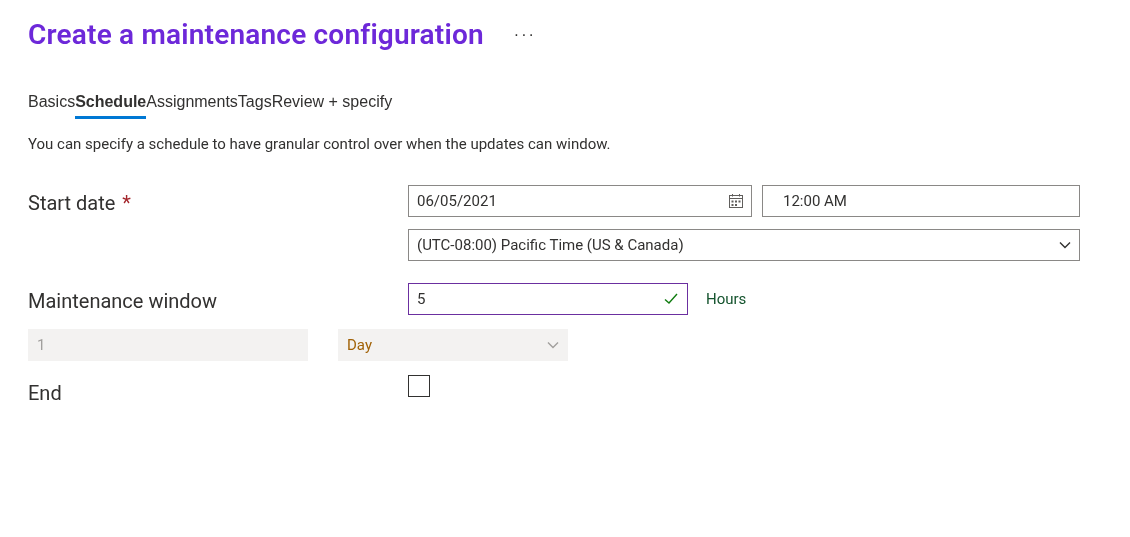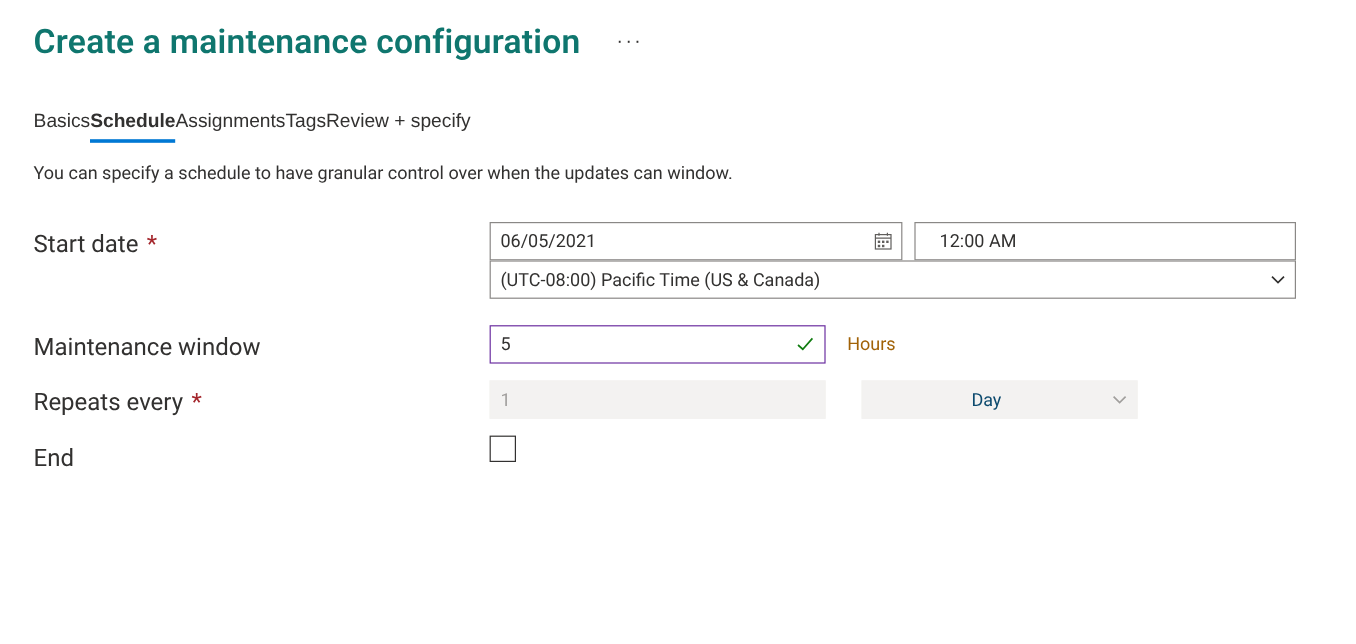--- a/index.html
+++ b/index.html
@@ -17,21 +17,21 @@
   .page-header {
     display: flex;
     align-items: center;
     gap: 24px;
     margin-bottom: 42px;
   }
   .page-title {
     font-size: 28px;
     font-weight: 600;
     letter-spacing: 0.2px;
-    color:#0f766e;
+    color:#6d28d9;
   }
   .more-btn {
     font-size: 16px;
     letter-spacing: 2px;
     color: #323130;
     background: none; border: none; cursor: pointer;
     padding: 4px 6px;
     line-height: 1;
   }
   .tabs {
@@ -72,51 +72,51 @@
     min-width: 380px;
     font-size: 20px;
     color: #323130;
     padding-top: 6px;
   }
   .req { color: #a4262c; margin-left: 2px; }
   .form-fields {
     flex: 1;
     display: flex;
     flex-direction: column;
-    gap: 0;
+    gap: 12px;
   }
   .field-line {
     display: flex;
     align-items: center;
     gap: 10px;
   }
   .input, .select {
     height: 32px;
     border: 1px solid #8a8886;
     background: #fff;
     font-size: 15px;
     padding: 4px 8px;
     color: #323130;
     font-family: inherit;
   }
   .input.date { width: 344px; padding-right: 32px; }
   .input.time { width: 318px; padding-left: 20px; }
   .select.tz  { width: 672px; padding-right: 30px; }
   .input.mw   { width: 280px; padding-right: 36px; border: 1px solid #6b2fa0; }
   .input.repeat { width: 280px; background: #f3f2f1; border: 1px solid #f3f2f1; color: #a19f9d; }
-  .select.repeat-unit { width: 230px; background: #f3f2f1; border: 1px solid #f3f2f1; color: #0c4a6e; padding-right: 30px; text-align: center;}
+  .select.repeat-unit { width: 230px; background: #f3f2f1; border: 1px solid #f3f2f1; color: #a16207; padding-right: 30px;}
   .ctrl { position: relative; display: inline-block; }
   .ctrl .icon-right {
     position: absolute;
     right: 8px; top: 50%;
     transform: translateY(-50%);
     pointer-events: none;
     color: #605e5c;
   }
-  .unit-label { font-size: 15px; color: #a16207; margin-left: 8px; }
+  .unit-label { font-size: 15px; color: #14532d; margin-left: 8px; }
   .checkbox {
     width: 22px; height: 22px;
     border: 1px solid #323130;
     background: #fff;
     cursor: pointer;
   }
   svg { display: block; }
 </style>
 </head>
 <body>
@@ -189,23 +189,20 @@
                   <path d="M3 9.5 L7 13 L15 4" fill="none" stroke="#107c10" stroke-width="1.4"></path>
                 </svg>
             </span>
           </span>
           <span class="unit-label">Hours</span>
         </div>
       </div>
     </div>
 
     <div class="form-row" style="margin-top:14px;">
-      <div class="form-label">
-        <span>Repeats every</span><span class="req"> *</span>
-      </div>
       <div class="form-fields">
         <div class="field-line">
           <input class="input repeat" type="text" disabled="" value="1" style="">
           <span style="width:10px"></span>
           <span class="ctrl">
             <input class="select repeat-unit" type="text" disabled="" value="Day" style="">
             <span class="icon-right">
               <svg width="14" height="14" viewBox="0 0 14 14">
                   <path d="M2 4.5 L7 9.5 L12 4.5" fill="none" stroke="#a19f9d" stroke-width="1.4"></path>
                 </svg>

